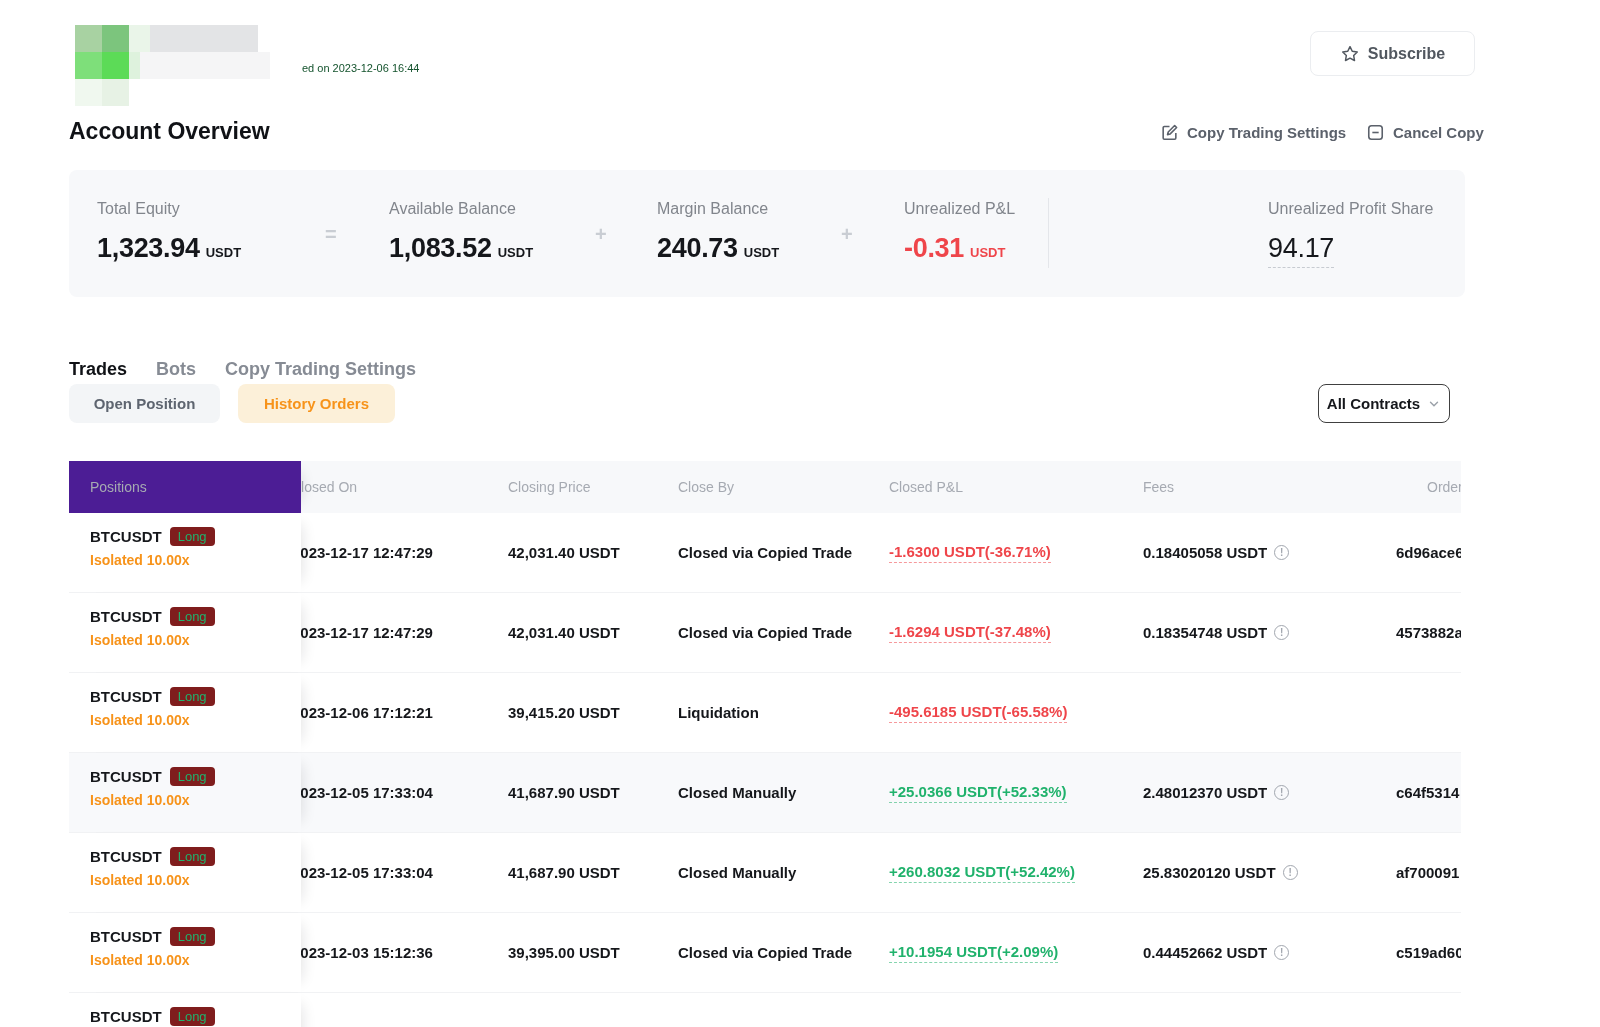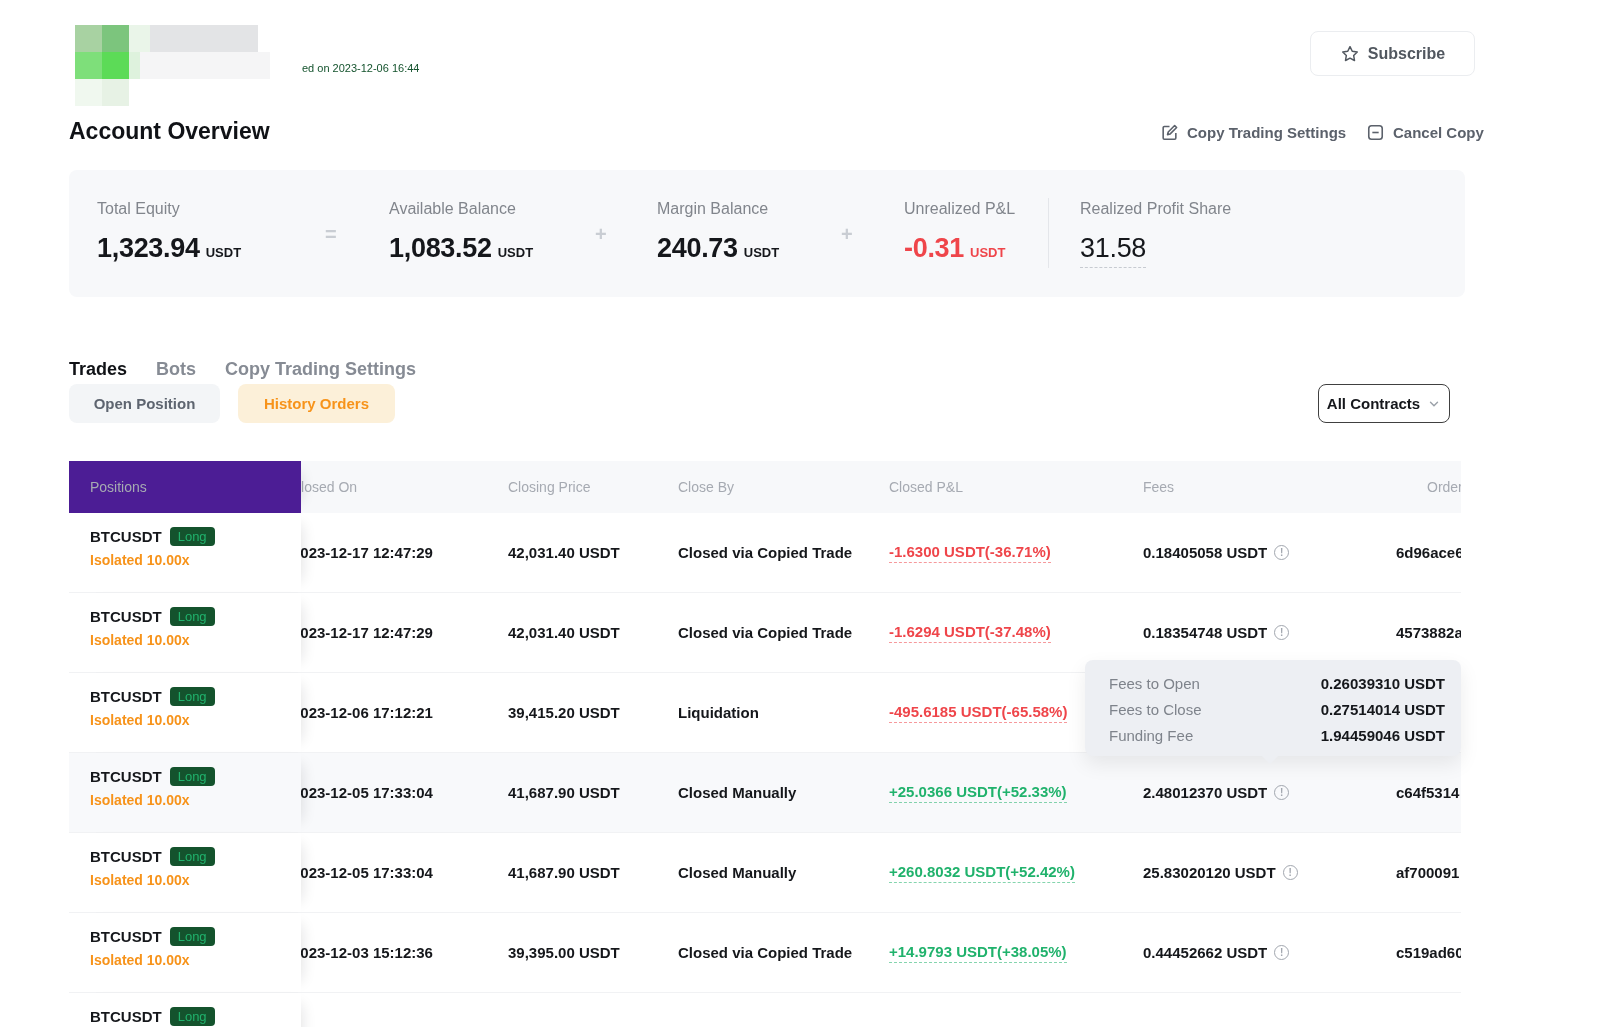--- a/index.html
+++ b/index.html
@@ -67,21 +67,21 @@
   .c-order { width:199px; }
   .hdr-strip .c-order { padding-left:31px; }
 
   .t-row { position:relative; height:80px; border-bottom:1px solid #f1f2f4; }
   .row-frozen { position:absolute; left:0; top:0; width:232px; height:100%; background:#fff; z-index:2;
     padding:14px 0 0 21px; box-shadow:12px 0 14px -12px rgba(18,22,28,.14); }
   .t-row.hl .row-frozen { background:#f8f9fb; }
   .t-row.hl .scroll-strip { background:#f8f9fb; }
   .pos-line1 { display:flex; align-items:center; gap:8px; }
   .sym { font-size:15px; font-weight:700; color:#15171b; }
-  .badge { font-size:13px; font-weight:500; color:#20b26c; background:#14532d; border-radius:4px; padding:2px 8px; }
+  .badge { font-size:13px; font-weight:500; color:#20b26c; background:#7f1d1d; border-radius:4px; padding:2px 8px; }
   .margin { margin-top:6px; font-size:14px; font-weight:600; color:#f7931a; }
   .scroll-strip { font-size:15px; font-weight:600; color:#15171b; }
   .pnl-text { display:inline-block; font-weight:600; padding-bottom:2px; }
   .pnl-red .pnl-text { color:#ef454a; border-bottom:1px dashed rgba(239,69,74,.55); }
   .pnl-green .pnl-text { color:#20b26c; border-bottom:1px dashed rgba(32,178,108,.55); }
   .info-icon { width:15px; height:15px; border:1px solid #a2a7af; border-radius:50%; color:#a2a7af;
     font-size:10px; font-weight:700; display:inline-flex; align-items:center; justify-content:center;
     line-height:1; cursor:pointer; }
 
   
@@ -165,28 +165,28 @@
   </div>
 
   <div class="stat-cell red" style="left: 835px;">
     <div class="stat-label">Unrealized P&amp;L</div>
     <div class="stat-value-row">
       <span class="stat-value">-0.31</span>
       <span class="stat-unit">USDT</span>
     </div>
   </div>
 
-  <div class="stat-cell underline" style="left: 1011px;">
-    <div class="stat-label">Realized Profit Share</div>
-    <div class="stat-value-row">
-      <span class="stat-value">31.58</span>
-
-    </div>
-  </div>
-
+
+  <div class="stat-cell underline" style="left: 1199px;">
+    <div class="stat-label">Unrealized Profit Share</div>
+    <div class="stat-value-row">
+      <span class="stat-value">94.17</span>
+
+    </div>
+  </div>
 <span class="op" style="left: 256px;">=</span>
       <span class="op" style="left: 526px;">+</span>
       <span class="op" style="left: 772px;">+</span>
     </div>
 
   <div class="tabs">
   <div class="tab active">Trades</div>
 
   <div class="tab">Bots</div>
 
@@ -342,21 +342,21 @@
         <span class="sym">BTCUSDT</span>
         <span class="badge">Long</span>
       </div>
       <div class="margin">Isolated 10.00x</div>
     </div>
     <div class="t-viewport">
       <div class="t-inner scroll-strip">
         <div class="cell c-closedon">2023-12-03 15:12:36</div>
         <div class="cell c-price">39,395.00 USDT</div>
         <div class="cell c-closeby">Closed via Copied Trade</div>
-        <div class="cell c-pnl pnl-green"><span class="pnl-text">+14.9793 USDT(+38.05%)</span></div>
+        <div class="cell c-pnl pnl-green"><span class="pnl-text">+10.1954 USDT(+2.09%)</span></div>
         <div class="cell c-fees">
           <span class="fees-text">0.44452662 USDT</span>
           <span class="info-icon">!</span>
         </div>
         <div class="cell c-order">c519ad60</div>
       </div>
     </div>
   </div>
 
   <div class="t-row">
@@ -377,33 +377,14 @@
           <span class="fees-text"></span>
 
         </div>
         <div class="cell c-order"></div>
       </div>
     </div>
   </div>
 </div>
   </div>
 
-  <div class="fees-tooltip">
-    <div class="tt-rows">
-  <div class="tt-row">
-    <span class="tt-label">Fees to Open</span>
-    <span class="tt-value">0.26039310 USDT</span>
-  </div>
-
-  <div class="tt-row">
-    <span class="tt-label">Fees to Close</span>
-    <span class="tt-value">0.27514014 USDT</span>
-  </div>
-
-  <div class="tt-row">
-    <span class="tt-label">Funding Fee</span>
-    <span class="tt-value">1.94459046 USDT</span>
-  </div>
+
 </div>
-    <div class="tt-caret"></div>
-  </div>
-
-</div>
 
 </body></html>

